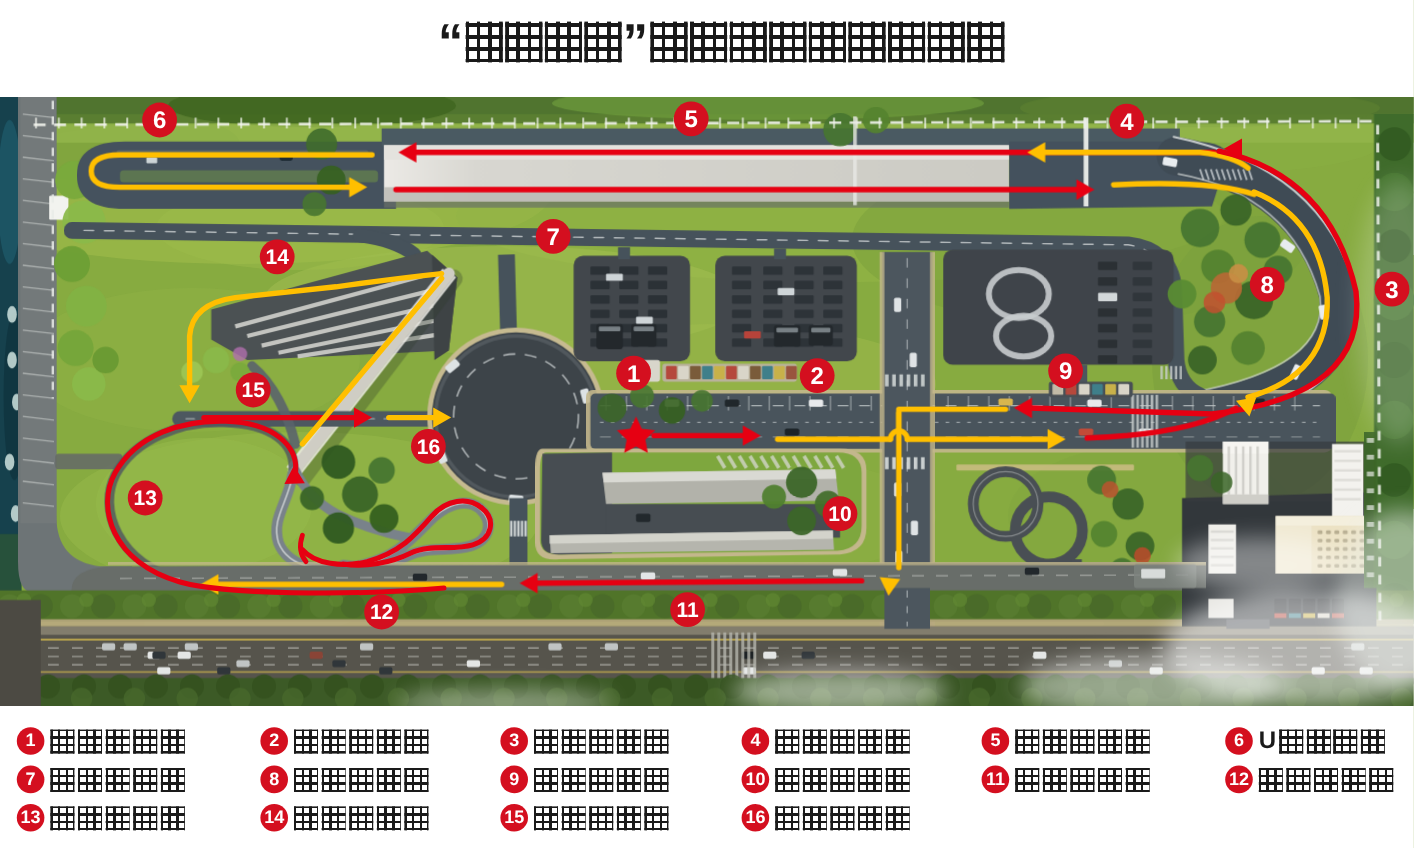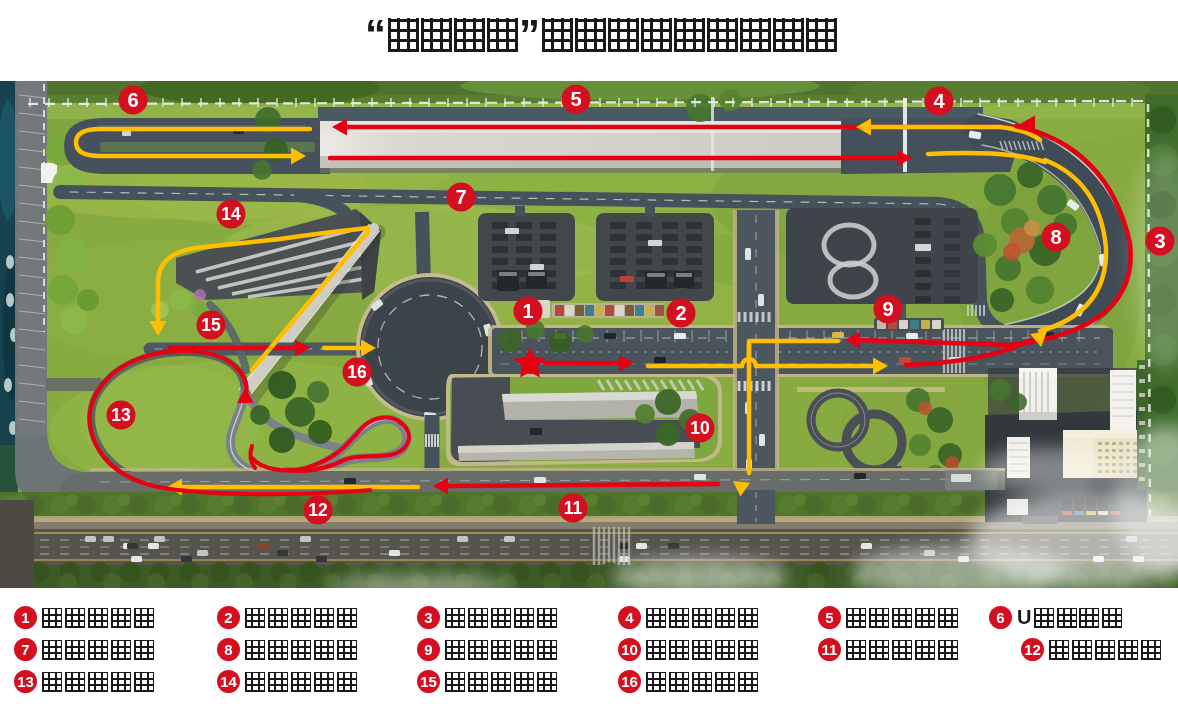--- a/index.html
+++ b/index.html
@@ -1007,21 +1007,21 @@
 <div class="li" style="left:14px;top:606px"><span class="lc">1</span><i class="g"></i><i class="g"></i><i class="g"></i><i class="g"></i><i class="g"></i></div>
 
 <div class="li" style="left:217px;top:606px"><span class="lc">2</span><i class="g"></i><i class="g"></i><i class="g"></i><i class="g"></i><i class="g"></i></div>
 
 <div class="li" style="left:417px;top:606px"><span class="lc">3</span><i class="g"></i><i class="g"></i><i class="g"></i><i class="g"></i><i class="g"></i></div>
 
 <div class="li" style="left:618px;top:606px"><span class="lc">4</span><i class="g"></i><i class="g"></i><i class="g"></i><i class="g"></i><i class="g"></i></div>
 
 <div class="li" style="left:818px;top:606px"><span class="lc">5</span><i class="g"></i><i class="g"></i><i class="g"></i><i class="g"></i><i class="g"></i></div>
 
-<div class="li" style="left:989px;top:606px"><span class="lc">6</span><span class="lu">U</span><i class="g"></i><i class="g"></i><i class="g"></i><i class="g"></i></div>
+<div class="li" style="left:1021px;top:606px"><span class="lc">6</span><span class="lu">U</span><i class="g"></i><i class="g"></i><i class="g"></i><i class="g"></i></div>
 
 <div class="li" style="left:14px;top:638px"><span class="lc">7</span><i class="g"></i><i class="g"></i><i class="g"></i><i class="g"></i><i class="g"></i></div>
 
 <div class="li" style="left:217px;top:638px"><span class="lc">8</span><i class="g"></i><i class="g"></i><i class="g"></i><i class="g"></i><i class="g"></i></div>
 
 <div class="li" style="left:417px;top:638px"><span class="lc">9</span><i class="g"></i><i class="g"></i><i class="g"></i><i class="g"></i><i class="g"></i></div>
 
 <div class="li" style="left:618px;top:638px"><span class="lc">10</span><i class="g"></i><i class="g"></i><i class="g"></i><i class="g"></i><i class="g"></i></div>
 
 <div class="li" style="left:818px;top:638px"><span class="lc">11</span><i class="g"></i><i class="g"></i><i class="g"></i><i class="g"></i><i class="g"></i></div>

